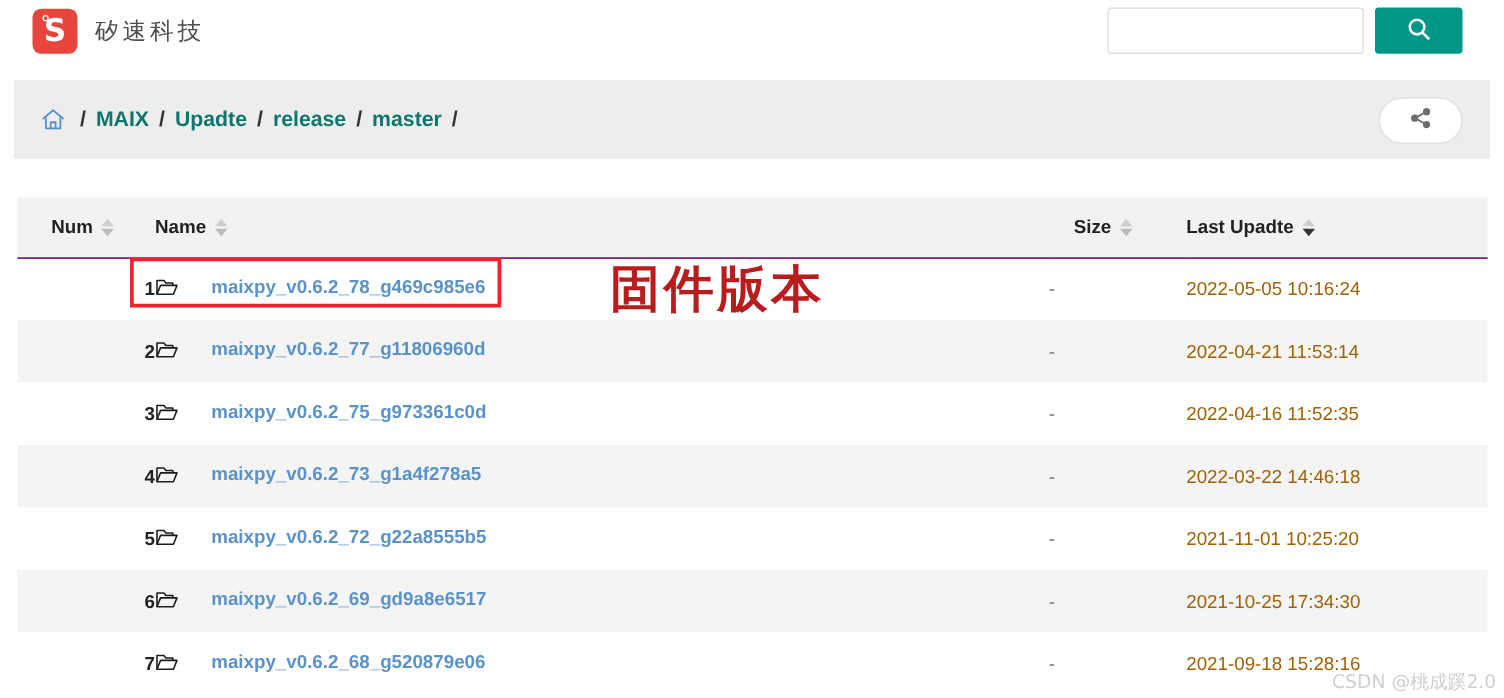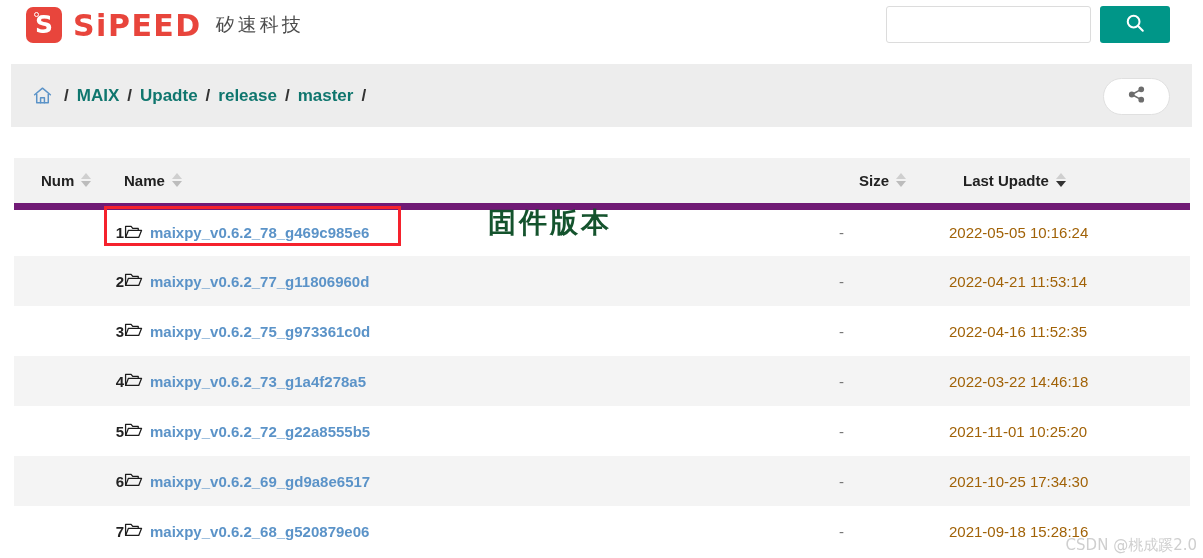--- a/index.html
+++ b/index.html
@@ -156,37 +156,37 @@
   table.filelist thead tr {
     background: #f2f2f2;
   }
   table.filelist thead th {
     height: 48px;
     font-size: 15px;
     font-weight: bold;
     color: #222222;
     text-align: left;
     padding: 0;
-    border-bottom: 7px solid #701a75;
+    border-bottom: 1px solid #701a75;
     vertical-align: middle;
   }
   .th-inner {
     display: inline-flex;
     align-items: center;
     gap: 7px;
     cursor: pointer;
   }
   .col-num   { width: 110px; }
   .col-name  { width: 715px; }
   .col-size  { width: 110px; }
   .col-date  { width: 241px; }
 
   th.col-num .th-inner   { margin-left: 27px; }
   th.col-size .th-inner  { margin-left: 20px; }
-  th.col-date .th-inner  { margin-left: 14px; }
+  th.col-date .th-inner  { }
 
   .sort-arrows {
     display: inline-flex;
     flex-direction: column;
     line-height: 0;
     gap: 2px;
   }
   .arw {
     width: 0; height: 0;
     border-left: 5px solid transparent;
@@ -207,22 +207,22 @@
   }
   td.cell-num {
     text-align: right;
     padding-right: 38px;
     font-weight: bold;
     color: #222222;
   }
   td.cell-name { padding-left: 22px; }
   .name-link {
     display: inline-flex;
-    align-items: center;
-    gap: 7px;
+    align-items: flex-start;
+    gap: 26px;
     color: #5b93c8;
     font-weight: bold;
     text-decoration: none;
     cursor: pointer;
   }
   td.cell-size {
     color: #777777;
     padding-left: 14px;
   }
   td.cell-date {
@@ -236,22 +236,22 @@
     position: absolute;
     left: 104px; top: 206px;
     width: 297px; height: 40px;
     border: 3px solid #f5222d;
     pointer-events: none;
     z-index: 20;
   }
   .anno-text {
     position: absolute;
     left: 488px; top: 204px;
-    color: #14532d;
-    font-size: 28px;
+    color: #b91c1c;
+    font-size: 40px;
     font-weight: bold;
     letter-spacing: 3px;
     font-family: "DejaVu Sans", sans-serif;
     z-index: 20;
     pointer-events: none;
   }
   .watermark {
     position: absolute;
     right: 6px; bottom: 3px;
     color: #cfcfcf;
@@ -265,21 +265,20 @@
 </head>
 <body>
 
 <div class="header">
 
   <div class="logo-block">
     <div class="logo-mark">
       <span class="s-dot"></span>
       <span class="s-glyph">S</span>
     </div>
-    <span class="logo-word">SiPEED</span>
     <span class="logo-cn">矽速科技</span>
   </div>
 
   <div class="search-area">
     <input class="search-input" type="text" placeholder="" style="">
     <button class="search-btn">
       <span>
         <svg width="22" height="22" viewBox="0 0 24 24" fill="none" stroke="#ffffff" stroke-width="2.2" stroke-linecap="round">
           <circle cx="10.5" cy="10.5" r="6.4"></circle>
           <line x1="15.3" y1="15.3" x2="20.5" y2="20.5"></line>

